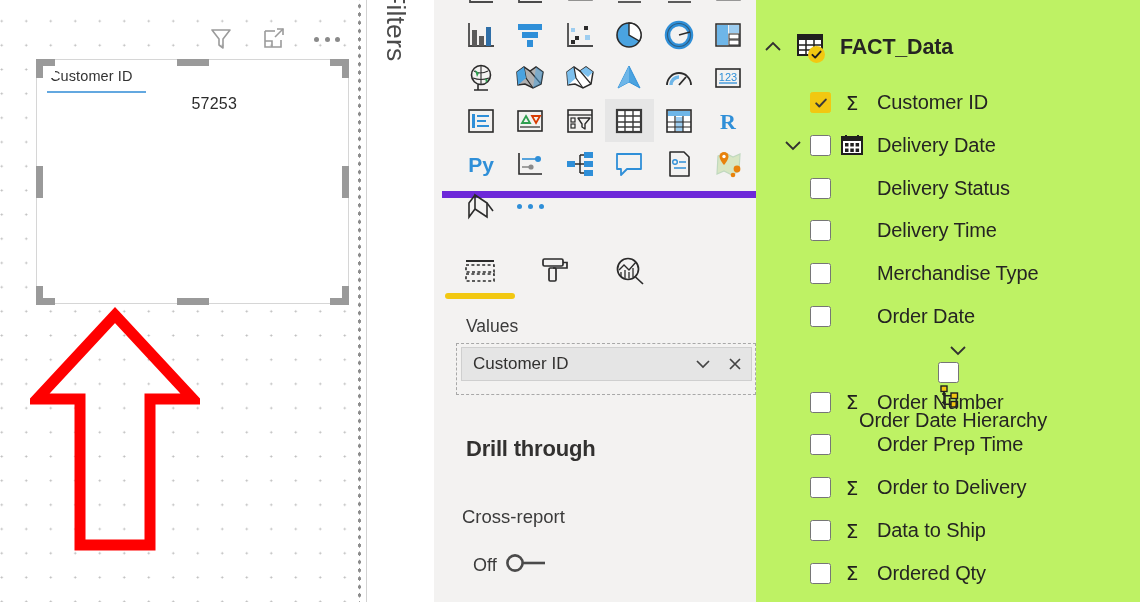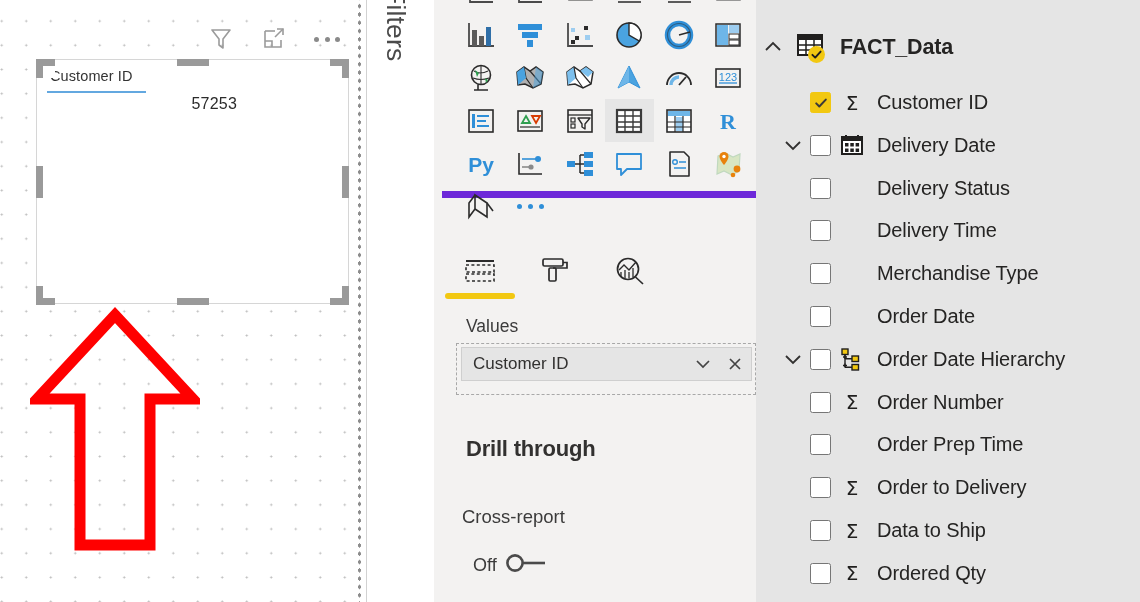--- a/index.html
+++ b/index.html
@@ -117,21 +117,21 @@
   #well-chip-text{margin-left:11px;font-size:17px;color:#323130;flex:1;}
   .chip-btn{width:32px;height:32px;display:flex;align-items:center;justify-content:center;cursor:pointer;}
 
   #drill-title{position:absolute;left:24px;top:198px;font-size:22px;font-weight:bold;color:#323130;letter-spacing:-.2px;}
   #cross-report{position:absolute;left:20px;top:268px;font-size:18.5px;color:#3b3b3b;}
   #toggle-row{position:absolute;left:31px;top:313px;display:flex;align-items:center;gap:7px;}
   #toggle-label{font-size:18px;color:#3b3b3b;}
 
   
   #fields-pane{
-    position:absolute;left:756px;top:0;width:384px;height:602px;background:#e5e5e5;overflow:hidden;
+    position:absolute;left:756px;top:0;width:384px;height:602px;background:#bef264;overflow:hidden;
   }
   #table-row{
     position:absolute;left:0;top:26px;width:384px;height:42px;display:flex;align-items:center;cursor:pointer;
   }
   .chev{width:34px;display:flex;align-items:center;justify-content:center;cursor:pointer;}
   #table-icon-wrap{position:relative;width:40px;height:34px;display:flex;align-items:center;justify-content:center;}
   #table-name{margin-left:10px;font-size:21.5px;font-weight:bold;color:#252423;letter-spacing:-.2px;}
 
   .field-row{
     position:absolute;left:0;width:384px;height:43px;display:flex;align-items:center;cursor:pointer;
@@ -621,21 +621,21 @@
         <div class="field-row" style="top: 295px;">
           <span class="field-chev empty">
             <svg width="24" height="24" viewBox="0 0 24 24">
               <path d="M5 9 L12 16 L19 9" fill="none" stroke="#323130" stroke-width="1.8"></path>
             </svg>
           </span>
           <span class="cbox"></span>
           <span class="ficon empty"></span>
           <span class="fname">Order Date</span>
         </div>
-        <div class="field-row" style="top: 337.8px;">
+        <div class="field-row" style="top: 337.8px; flex-direction: column;">
           <span class="field-chev">
             <svg width="24" height="24" viewBox="0 0 24 24">
               <path d="M5 9 L12 16 L19 9" fill="none" stroke="#323130" stroke-width="1.8"></path>
             </svg>
           </span>
           <span class="cbox"></span>
           <span class="ficon">
             <svg width="26" height="26" viewBox="0 0 26 26">
               <rect x="3" y="3" width="6" height="5.5" fill="#f2c811" stroke="#201f1e" stroke-width="1.4"></rect>
               <rect x="13" y="10" width="6.5" height="5.5" fill="#f2c811" stroke="#201f1e" stroke-width="1.4"></rect>

